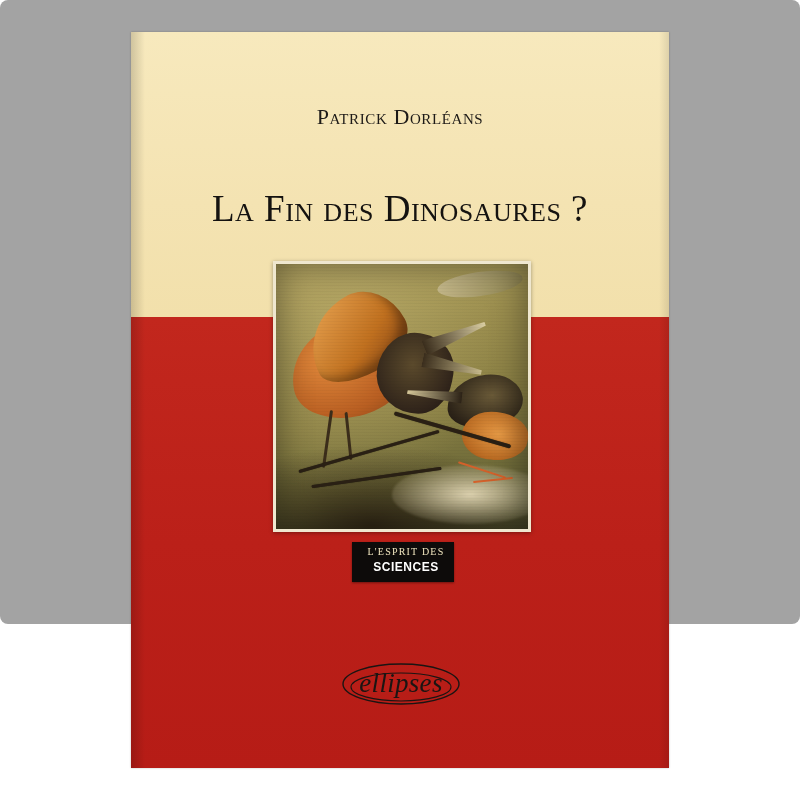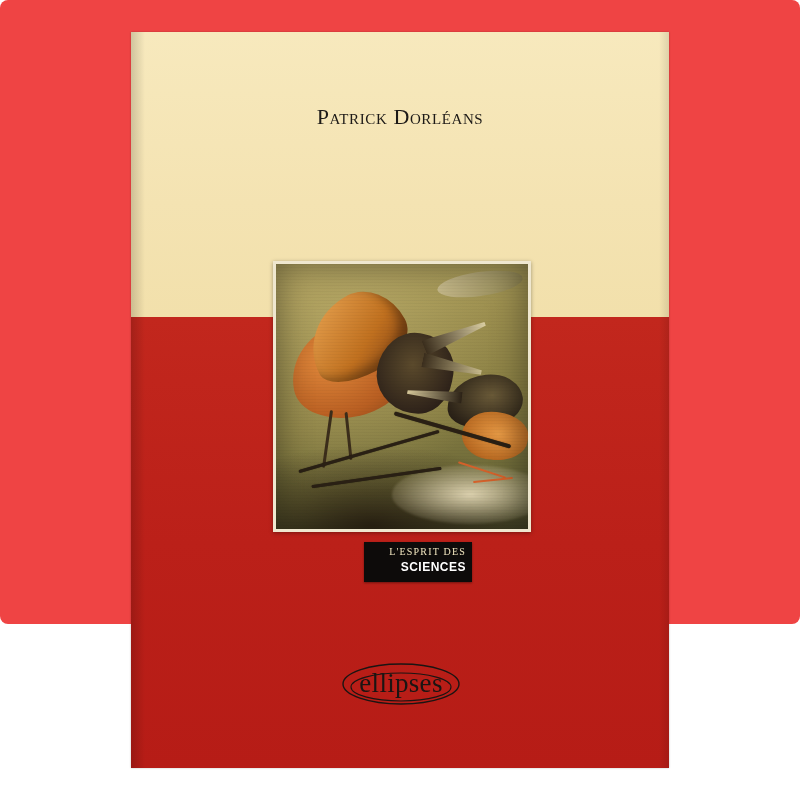--- a/index.html
+++ b/index.html
@@ -11,21 +11,21 @@
     width: 800px;
     height: 800px;
     overflow: hidden;
     font-family: "Liberation Serif", serif;
   }
 
   #stage {
     position: relative;
     width: 800px;
     height: 624px;
-    background: #ef4444;
+    background: #a3a3a3;
     border-radius: 8px;
   }
 
   
   .book-cover {
     position: absolute;
     left: 131px;
     top: 32px;
     width: 538px;
     height: 736px;
@@ -273,26 +273,26 @@
   }
   .pic-vignette {
     position: absolute;
     inset: 0;
     box-shadow: inset 0 0 36px rgba(0,0,0,0.45);
   }
 
   
   .collection-badge {
     position: absolute;
-    left: 233px;
+    left: 221px;
     top: 510px;
     width: 96px;
     background: #0d0b0a;
-    padding: 4px 6px 6px 6px;
-    text-align: right;
+    padding: 4px 0 6px 6px;
+    text-align: center;
     box-shadow: 0 1px 2px rgba(0,0,0,0.4);
   }
   .collection-line1 {
     color: #f2e7c0;
     font-family: "Liberation Serif", serif;
     font-size: 10px;
     letter-spacing: 1.2px;
     line-height: 12px;
     font-variant: small-caps;
   }
@@ -314,36 +314,38 @@
     height: 62px;
   }
   .publisher svg { display: block; }
   .publisher-text {
     position: absolute;
     left: 0;
     top: 14px;
     width: 124px;
     text-align: center;
     font-family: "Liberation Serif", serif;
+    font-style: italic;
     font-size: 27px;
     color: #1a1513;
     letter-spacing: 0.3px;
   }
 </style>
 </head>
 <body>
 
 <div id="stage">
 
   <div class="book-cover">
 
     <div class="cover-top"></div>
     <div class="cover-bottom"></div>
 
     <div class="author">Patrick Dorléans</div>
+    <div class="title">La Fin des Dinosaures ?</div>
 
     <div class="picture">
       <div class="pic-canvas"></div>
       <div class="pic-topwing"></div>
       <div class="pic-ground"></div>
       <div class="pic-pond"></div>
 
       <div class="bird-body"></div>
       <div class="bird-wing"></div>
       <div class="leg-a"></div>

